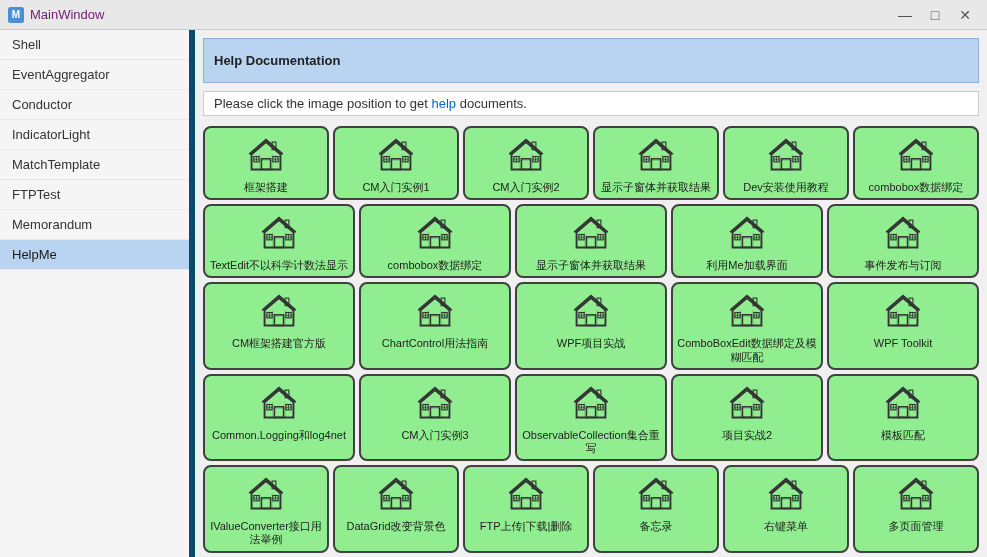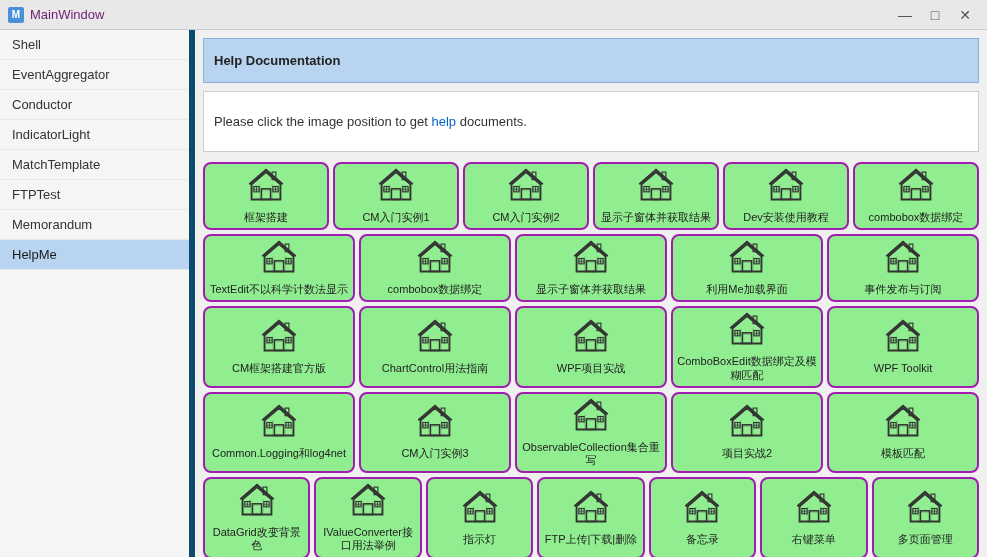--- a/index.html
+++ b/index.html
@@ -102,21 +102,21 @@
       background: #b8d4f0;
       border: 1px solid #8ab0d8;
       margin: 8px;
       padding: 14px 10px;
       font-size: 13px;
       font-weight: bold;
       color: #222;
     }
     .help-description {
       margin: 0 8px 6px 8px;
-      padding: 22px 10px;
+      padding: 4px 10px;
       background: white;
       border: 1px solid #ccc;
       font-size: 13px;
       color: #333;
     }
     .help-description span.help-link {
       color: #0066cc;
     }
 
     
@@ -127,27 +127,26 @@
       display: flex;
       flex-direction: column;
       gap: 4px;
     }
     .icon-row {
       display: flex;
       gap: 4px;
     }
     .icon-tile {
       background: #90ee90;
-      border: 2px solid #a21caf;
+      border: 2px solid #404040;
       border-radius: 8px;
-      padding: 2px 4px 4px 4px;
+      padding: 8px 4px 4px 4px;
       display: flex;
       flex-direction: column;
       align-items: center;
-      justify-content: center;
       cursor: pointer;
       min-width: 0;
       flex: 1;
     }
     .icon-tile .tile-icon {
       font-size: 30px;
       color: #333;
       margin-bottom: 2px;
       line-height: 1;
     }
@@ -837,20 +836,49 @@
         <line x1="37.5" y1="27" x2="37.5" y2="34" stroke="#333" stroke-width="1"></line>
         <line x1="34" y1="30.5" x2="41" y2="30.5" stroke="#333" stroke-width="1"></line>
 
         <rect x="33" y="8" width="5" height="10" stroke="#333" stroke-width="1.5" fill="none"></rect>
 
         <line x1="6" y1="32" x2="44" y2="32" stroke="#333" stroke-width="0.7" opacity="0.4"></line>
         <line x1="17" y1="24" x2="17" y2="44" stroke="#333" stroke-width="0.7" opacity="0.4"></line>
         <line x1="33" y1="24" x2="33" y2="44" stroke="#333" stroke-width="0.7" opacity="0.4"></line>
       </g>
     </svg></div>
+        <div class="tile-label">IValueConverter接口用法举例</div>
+      </div>
+          <div class="icon-tile">
+        <div class="tile-icon"><svg class="house-svg" viewBox="0 0 50 50" fill="none" xmlns="http://www.w3.org/2000/svg">
+      <g stroke="#333" stroke-width="2" fill="none">
+
+        <polygon points="25,8 44,24 44,44 6,44 6,24" stroke="#333" stroke-width="2.5" fill="none"></polygon>
+
+        <polyline points="3,24 25,5 47,24" stroke="#333" stroke-width="2.5" fill="none"></polyline>
+
+        <rect x="19" y="30" width="12" height="14" stroke="#333" stroke-width="2" fill="none"></rect>
+
+        <rect x="9" y="27" width="7" height="7" stroke="#333" stroke-width="1.5" fill="none"></rect>
+
+        <rect x="34" y="27" width="7" height="7" stroke="#333" stroke-width="1.5" fill="none"></rect>
+
+        <line x1="12.5" y1="27" x2="12.5" y2="34" stroke="#333" stroke-width="1"></line>
+        <line x1="9" y1="30.5" x2="16" y2="30.5" stroke="#333" stroke-width="1"></line>
+
+        <line x1="37.5" y1="27" x2="37.5" y2="34" stroke="#333" stroke-width="1"></line>
+        <line x1="34" y1="30.5" x2="41" y2="30.5" stroke="#333" stroke-width="1"></line>
+
+        <rect x="33" y="8" width="5" height="10" stroke="#333" stroke-width="1.5" fill="none"></rect>
+
+        <line x1="6" y1="32" x2="44" y2="32" stroke="#333" stroke-width="0.7" opacity="0.4"></line>
+        <line x1="17" y1="24" x2="17" y2="44" stroke="#333" stroke-width="0.7" opacity="0.4"></line>
+        <line x1="33" y1="24" x2="33" y2="44" stroke="#333" stroke-width="0.7" opacity="0.4"></line>
+      </g>
+    </svg></div>
         <div class="tile-label">DataGrid改变背景色</div>
       </div>
           <div class="icon-tile">
         <div class="tile-icon"><svg class="house-svg" viewBox="0 0 50 50" fill="none" xmlns="http://www.w3.org/2000/svg">
       <g stroke="#333" stroke-width="2" fill="none">
 
         <polygon points="25,8 44,24 44,44 6,44 6,24" stroke="#333" stroke-width="2.5" fill="none"></polygon>
 
         <polyline points="3,24 25,5 47,24" stroke="#333" stroke-width="2.5" fill="none"></polyline>
 
@@ -866,78 +894,20 @@
         <line x1="37.5" y1="27" x2="37.5" y2="34" stroke="#333" stroke-width="1"></line>
         <line x1="34" y1="30.5" x2="41" y2="30.5" stroke="#333" stroke-width="1"></line>
 
         <rect x="33" y="8" width="5" height="10" stroke="#333" stroke-width="1.5" fill="none"></rect>
 
         <line x1="6" y1="32" x2="44" y2="32" stroke="#333" stroke-width="0.7" opacity="0.4"></line>
         <line x1="17" y1="24" x2="17" y2="44" stroke="#333" stroke-width="0.7" opacity="0.4"></line>
         <line x1="33" y1="24" x2="33" y2="44" stroke="#333" stroke-width="0.7" opacity="0.4"></line>
       </g>
     </svg></div>
-        <div class="tile-label">IValueConverter接口用法举例</div>
-      </div>
-          <div class="icon-tile">
-        <div class="tile-icon"><svg class="house-svg" viewBox="0 0 50 50" fill="none" xmlns="http://www.w3.org/2000/svg">
-      <g stroke="#333" stroke-width="2" fill="none">
-
-        <polygon points="25,8 44,24 44,44 6,44 6,24" stroke="#333" stroke-width="2.5" fill="none"></polygon>
-
-        <polyline points="3,24 25,5 47,24" stroke="#333" stroke-width="2.5" fill="none"></polyline>
-
-        <rect x="19" y="30" width="12" height="14" stroke="#333" stroke-width="2" fill="none"></rect>
-
-        <rect x="9" y="27" width="7" height="7" stroke="#333" stroke-width="1.5" fill="none"></rect>
-
-        <rect x="34" y="27" width="7" height="7" stroke="#333" stroke-width="1.5" fill="none"></rect>
-
-        <line x1="12.5" y1="27" x2="12.5" y2="34" stroke="#333" stroke-width="1"></line>
-        <line x1="9" y1="30.5" x2="16" y2="30.5" stroke="#333" stroke-width="1"></line>
-
-        <line x1="37.5" y1="27" x2="37.5" y2="34" stroke="#333" stroke-width="1"></line>
-        <line x1="34" y1="30.5" x2="41" y2="30.5" stroke="#333" stroke-width="1"></line>
-
-        <rect x="33" y="8" width="5" height="10" stroke="#333" stroke-width="1.5" fill="none"></rect>
-
-        <line x1="6" y1="32" x2="44" y2="32" stroke="#333" stroke-width="0.7" opacity="0.4"></line>
-        <line x1="17" y1="24" x2="17" y2="44" stroke="#333" stroke-width="0.7" opacity="0.4"></line>
-        <line x1="33" y1="24" x2="33" y2="44" stroke="#333" stroke-width="0.7" opacity="0.4"></line>
-      </g>
-    </svg></div>
-        <div class="tile-label">指示灯</div>
-      </div>
-          <div class="icon-tile">
-        <div class="tile-icon"><svg class="house-svg" viewBox="0 0 50 50" fill="none" xmlns="http://www.w3.org/2000/svg">
-      <g stroke="#333" stroke-width="2" fill="none">
-
-        <polygon points="25,8 44,24 44,44 6,44 6,24" stroke="#333" stroke-width="2.5" fill="none"></polygon>
-
-        <polyline points="3,24 25,5 47,24" stroke="#333" stroke-width="2.5" fill="none"></polyline>
-
-        <rect x="19" y="30" width="12" height="14" stroke="#333" stroke-width="2" fill="none"></rect>
-
-        <rect x="9" y="27" width="7" height="7" stroke="#333" stroke-width="1.5" fill="none"></rect>
-
-        <rect x="34" y="27" width="7" height="7" stroke="#333" stroke-width="1.5" fill="none"></rect>
-
-        <line x1="12.5" y1="27" x2="12.5" y2="34" stroke="#333" stroke-width="1"></line>
-        <line x1="9" y1="30.5" x2="16" y2="30.5" stroke="#333" stroke-width="1"></line>
-
-        <line x1="37.5" y1="27" x2="37.5" y2="34" stroke="#333" stroke-width="1"></line>
-        <line x1="34" y1="30.5" x2="41" y2="30.5" stroke="#333" stroke-width="1"></line>
-
-        <rect x="33" y="8" width="5" height="10" stroke="#333" stroke-width="1.5" fill="none"></rect>
-
-        <line x1="6" y1="32" x2="44" y2="32" stroke="#333" stroke-width="0.7" opacity="0.4"></line>
-        <line x1="17" y1="24" x2="17" y2="44" stroke="#333" stroke-width="0.7" opacity="0.4"></line>
-        <line x1="33" y1="24" x2="33" y2="44" stroke="#333" stroke-width="0.7" opacity="0.4"></line>
-      </g>
-    </svg></div>
         <div class="tile-label">FTP上传|下载|删除</div>
       </div>
           <div class="icon-tile">
         <div class="tile-icon"><svg class="house-svg" viewBox="0 0 50 50" fill="none" xmlns="http://www.w3.org/2000/svg">
       <g stroke="#333" stroke-width="2" fill="none">
 
         <polygon points="25,8 44,24 44,44 6,44 6,24" stroke="#333" stroke-width="2.5" fill="none"></polygon>
 
         <polyline points="3,24 25,5 47,24" stroke="#333" stroke-width="2.5" fill="none"></polyline>
 

